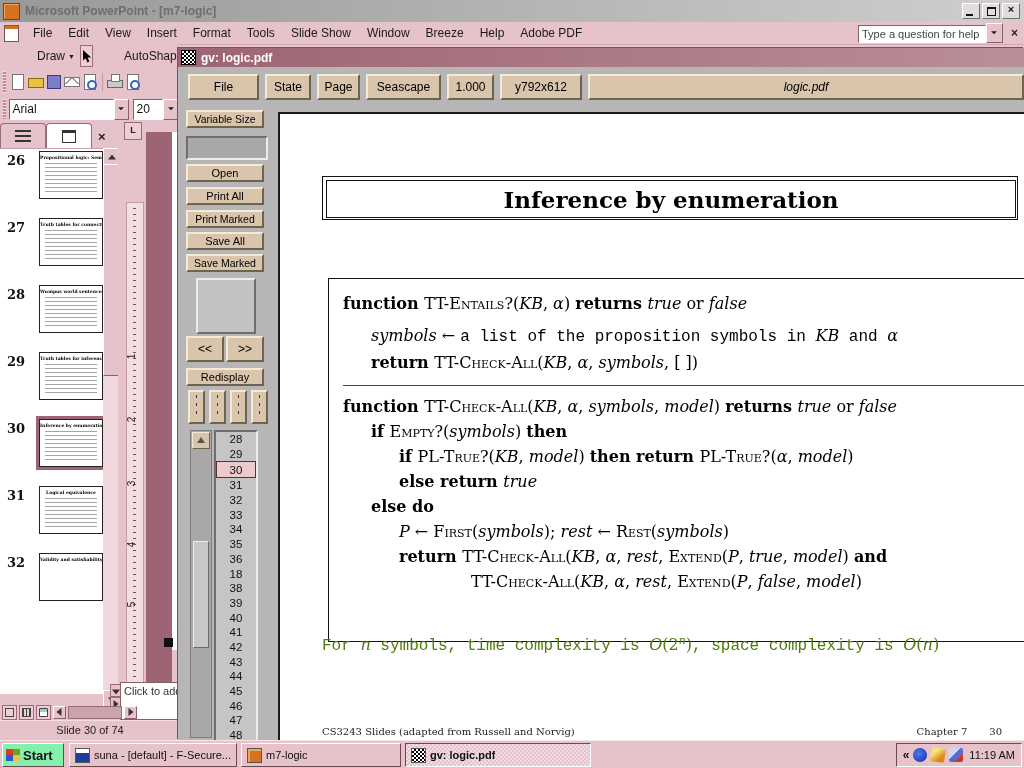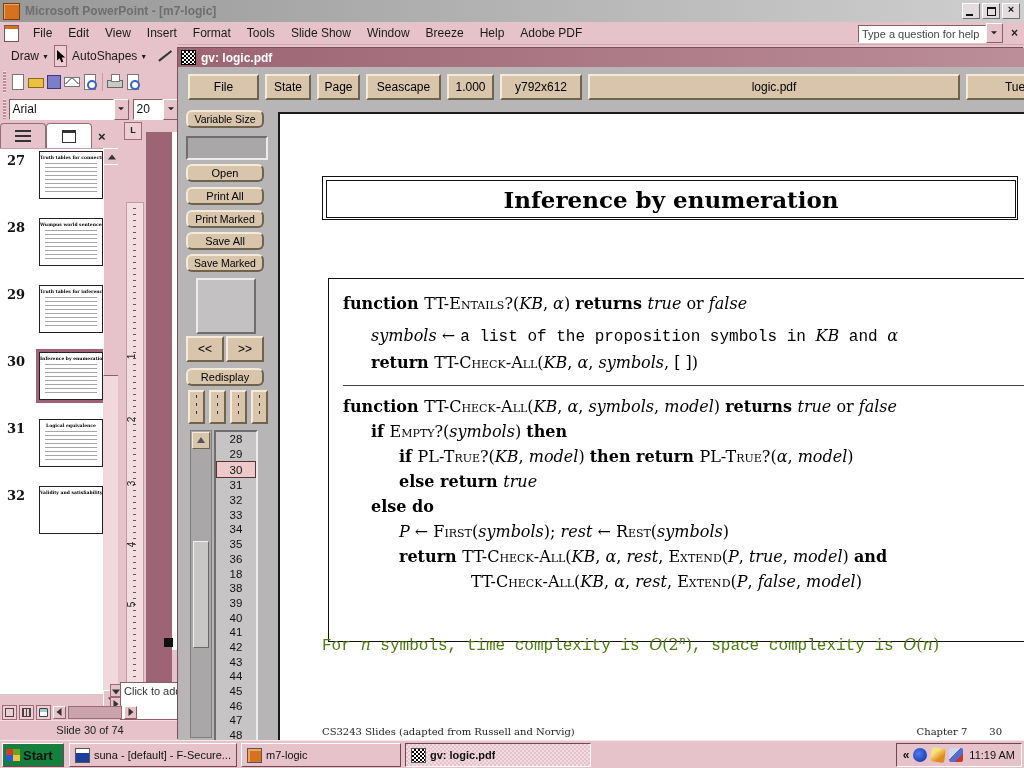--- a/index.html
+++ b/index.html
@@ -29,21 +29,21 @@
   .combo-arrow{width:15px;height:18px;background:#e6c2ca;border:1px solid;border-color:#fff #8a5f68 #8a5f68 #fff;position:relative;}
   .tri-down::after{content:"";position:absolute;left:50%;top:50%;transform:translate(-50%,-30%);
     border:3px solid transparent;border-top-color:#222;}
   .menu-close{font-size:12px;font-weight:bold;color:#222;padding:0 6px 0 2px;}
   
   .grip{width:3px;height:80%;margin:0 3px;background:repeating-linear-gradient(180deg,#f5dde2 0 1px,#b98b95 1px 3px);}
   .tb{position:absolute;display:flex;align-items:center;background:#e6c2ca;}
   .tb-draw{left:0;top:44px;width:178px;height:24px;}
   .tb-std{left:0;top:68px;width:178px;height:28px;}
   .tb-font{left:0;top:96px;width:178px;height:26px;}
-  .tbtn{font-size:12px;color:#1a1a1a;display:flex;align-items:center;gap:3px;padding:2px 5px;}
+  .tbtn{font-size:12px;color:#1a1a1a;display:flex;align-items:center;gap:3px;padding:2px 5px;margin-left:26px;}
   .sel-arrow-btn{width:22px;height:20px;border:1px solid #9b6b77;background:#eecdd4;display:flex;align-items:center;justify-content:center;}
   .line-glyph{display:inline-block;width:16px;height:1.5px;background:#333;transform:rotate(-38deg);}
   .icn{width:18px;height:18px;position:relative;flex:0 0 auto;}
   .icn::before{content:"";position:absolute;inset:1px 3px;background:#fff;border:1px solid #777;}
   .icn-open::before{background:#eac23f;border-color:#8a6a10;inset:5px 1px 3px 1px;}
   .icn-save::before{background:#7d7dc8;border-color:#3a3a80;inset:2px;}
   .icn-mail::before{background:#fdfdfd;inset:4px 1px;}
   .icn-mail::after{content:"";position:absolute;left:2px;right:2px;top:5px;height:6px;
     background:linear-gradient(135deg,transparent 44%,#999 44% 56%,transparent 56%) left/50% 100% no-repeat,
                linear-gradient(225deg,transparent 44%,#999 44% 56%,transparent 56%) right/50% 100% no-repeat;}
@@ -125,23 +125,23 @@
   .gvbtn{background:#d8c5ab;border:2px solid;border-color:#f3ead7 #6e634d #6e634d #f3ead7;
     color:#000;font-size:12px;display:flex;align-items:center;justify-content:center;
     font-family:"Liberation Sans",sans-serif;flex:0 0 auto;}
   .gv-toolbar .gvbtn{height:26px;}
   .gv-toolbar .gvbtn:nth-of-type(1){width:71px;}
   .gv-toolbar .gvbtn:nth-of-type(2){width:46px;}
   .gv-toolbar .gvbtn:nth-of-type(3){width:43px;}
   .gv-toolbar .gvbtn:nth-of-type(4){width:75px;}
   .gv-toolbar .gvbtn:nth-of-type(5){width:47px;}
   .gv-toolbar .gvbtn:nth-of-type(6){width:82px;}
-  .gv-toolbar .gvbtn:nth-of-type(7){width:372px;}
+  .gv-toolbar .gvbtn:nth-of-type(7){width:436px;font-style:italic;}
   .gv-toolbar .gvbtn:nth-of-type(8){width:110px;}
-  .gv .pbtn{position:absolute;left:8px;width:78px;height:18px;font-size:11px;border-radius:6px;}
+  .gv .pbtn{position:absolute;left:8px;width:78px;height:18px;font-size:11px;}
   .sunken{background:#a9a7a7;border:2px solid;border-color:#6e6e6e #ececec #ececec #6e6e6e;}
   .gv-dropbox{position:absolute;left:8px;top:88px;width:78px;height:20px;}
   .gv-square{position:absolute;left:18px;top:230px;width:56px;height:52px;background:#c3c1c1;
     border:2px solid;border-color:#ececec #6e6e6e #6e6e6e #ececec;}
   .markbtn{position:absolute;top:342px;width:17px;height:34px;}
   .markbtn .dots{width:7px;height:24px;background:repeating-linear-gradient(180deg,#333 0 3px,transparent 3px 8px);}
   .gv-vscroll{position:absolute;left:12px;top:382px;width:20px;height:306px;background:#a9a7a7;
     border:1px solid #7d7d7d;}
   .gv-vs-up{position:absolute;left:1px;top:1px;width:16px;height:15px;background:#d8c5ab;
     border:1px solid;border-color:#f3ead7 #6e634d #6e634d #f3ead7;}
@@ -171,21 +171,21 @@
   .seg-sans{font-family:Liberation Mono, monospace;}
   .seg-sup{font-family:"DejaVu Serif",serif;font-style:italic;vertical-align:super;font-size:68%;}
   .complexity{position:absolute;left:42px;top:520px;font-size:16px;color:#4d7c0f;font-family:"DejaVu Sans",sans-serif;}
   .slide-footer{position:absolute;left:42px;top:612px;width:684px;display:flex;align-items:baseline;
     font:10px "DejaVu Serif",serif;color:#222;}
   .footer-chapter{margin-left:auto;}
   .footer-page{margin-left:22px;margin-right:4px;}
   
   .taskbar{position:absolute;left:0;top:740px;width:1024px;height:28px;background:#e6c2ca;
     border-top:1px solid #f7e7ea;z-index:10;display:flex;align-items:center;}
-  .start-btn{margin-left:2px;width:54px;height:22px;background:#15803d;border:1px solid;
+  .start-btn{margin-left:2px;width:54px;height:22px;background:#86efac;border:1px solid;
     border-color:#fff #6f4750 #6f4750 #fff;display:flex;align-items:center;gap:3px;padding:0 3px;}
   .flag{width:14px;height:12px;flex:0 0 auto;
     background-image:linear-gradient(90deg,#d33b28 0 7px,#68a420 7px),linear-gradient(90deg,#2a5bd7 0 7px,#f3c03f 7px);
     background-size:14px 6px;background-position:0 0,0 6px;background-repeat:no-repeat;}
   .start-label{font-size:13px;font-weight:bold;color:#111;}
   .task-btns{display:flex;gap:4px;margin-left:5px;}
   .taskbtn{height:22px;background:#e6c2ca;border:1px solid;border-color:#fff #6f4750 #6f4750 #fff;
     display:flex;align-items:center;gap:4px;padding:0 5px;font-size:11px;color:#111;overflow:hidden;}
   .task-btns .taskbtn:nth-of-type(1){width:156px;}
   .task-btns .taskbtn:nth-of-type(2){width:148px;}
@@ -290,20 +290,27 @@
     </span>
   <span class="tab active">
       <span class="ic-slide"></span>
     </span>
   <span class="tab-close">×</span>
 </div>
 
 <div class="thumb-pane">
 
 
+  <div class="thumb-row">
+    <span class="thumb-num">26</span>
+    <span class="thumb-box">
+      <span class="thumb-title" style="display:block">Propositional logic: Semantics</span>
+      <span class="thumb-lines" style="display:block"></span>
+    </span>
+  </div>
 
   <div class="thumb-row">
     <span class="thumb-num">27</span>
     <span class="thumb-box">
       <span class="thumb-title" style="display:block">Truth tables for connectives</span>
       <span class="thumb-lines" style="display:block"></span>
     </span>
   </div>
 
   <div class="thumb-row">

